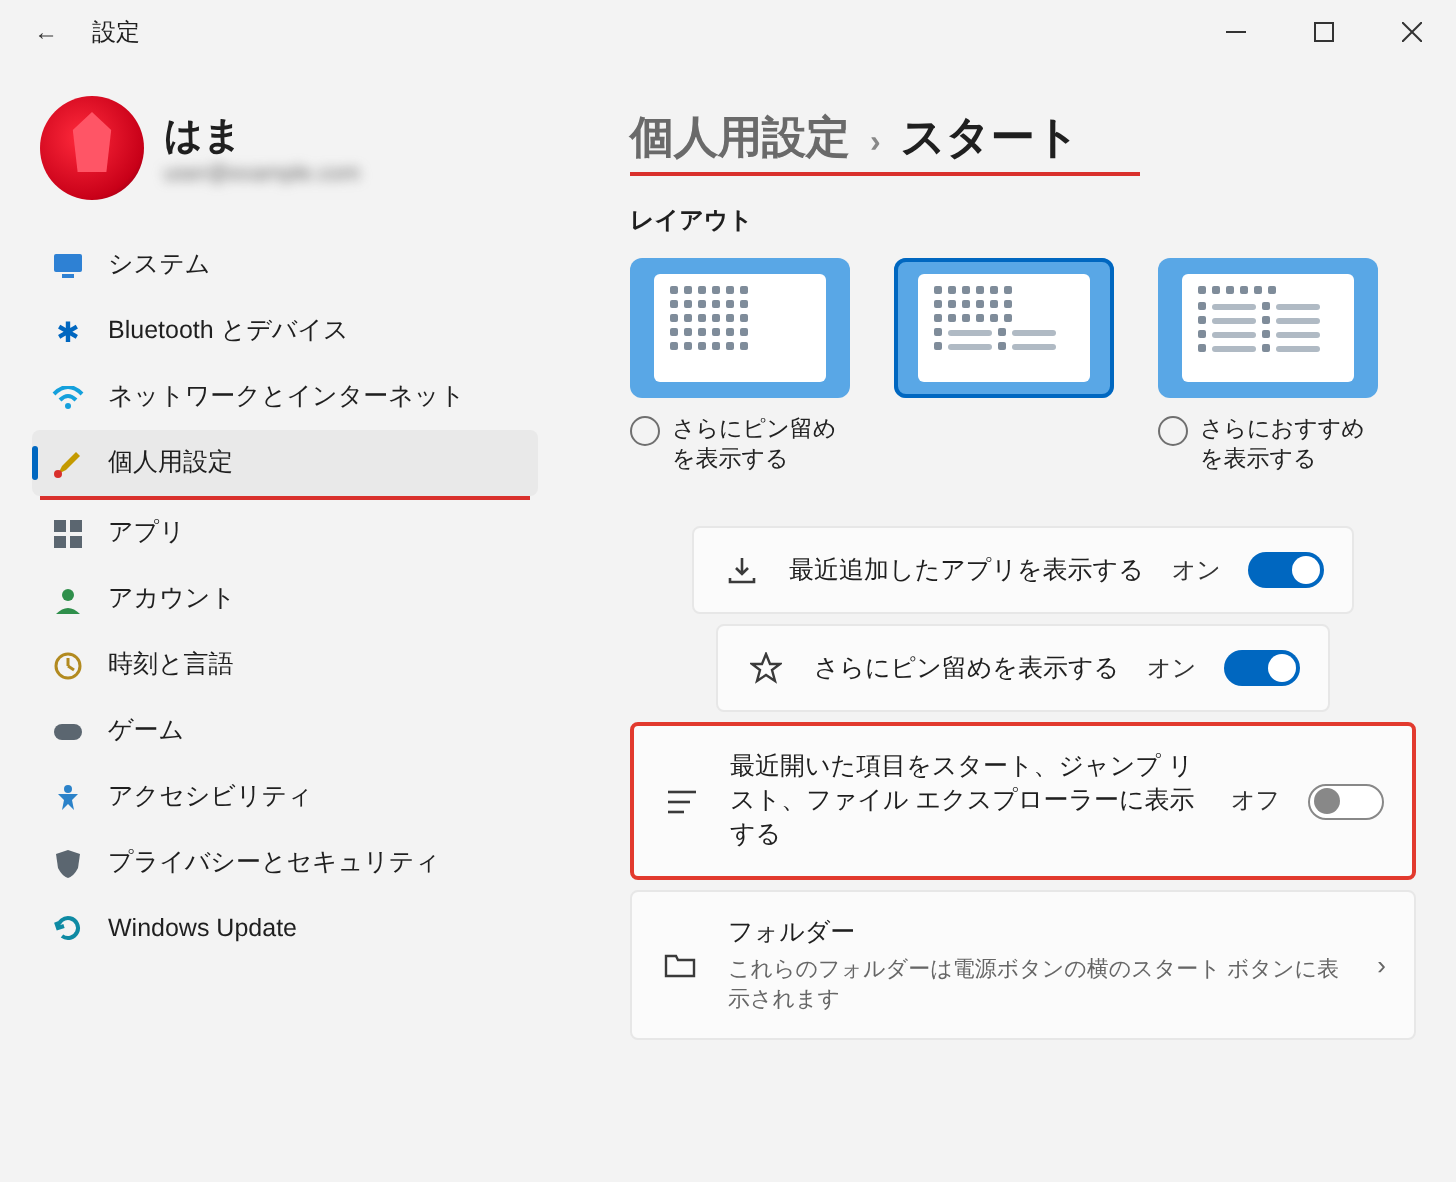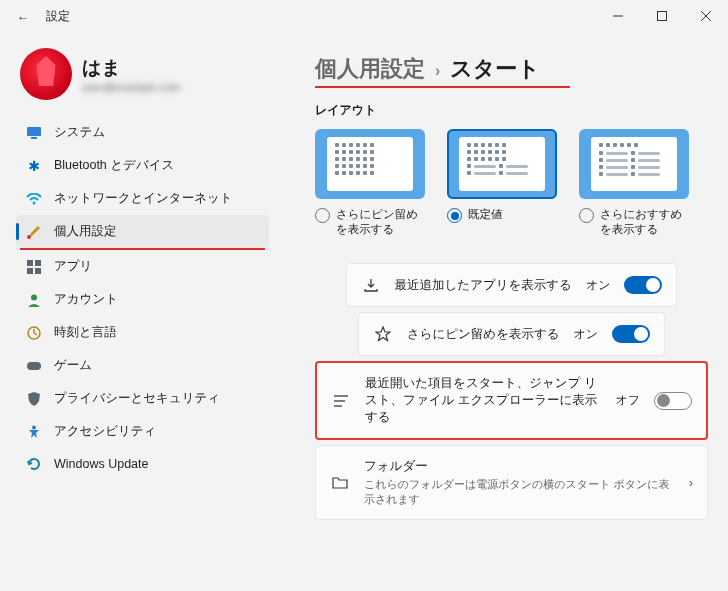--- a/index.html
+++ b/index.html
@@ -163,34 +163,34 @@
       <div class="nav-item">
         <span class="nicon">
             <svg width="16" height="12" viewBox="0 0 16 12">
               <rect x="1" y="2" width="14" height="8" rx="4" fill="#5b6670"></rect>
             </svg>
           </span>
         <span>ゲーム</span>
       </div>
       <div class="nav-item">
         <span class="nicon">
-            <svg width="12" height="14" viewBox="0 0 12 14">
-              <path d="M6 0 L12 2 L11 9 Q9 13 6 14 Q3 13 1 9 L0 2 Z" fill="#5b6670"></path>
-            </svg>
-          </span>
-        <span>プライバシーとセキュリティ</span>
-      </div>
-      <div class="nav-item">
-        <span class="nicon">
             <svg width="14" height="14" viewBox="0 0 14 14">
               <circle cx="7" cy="2.5" r="2" fill="#2b82c9"></circle>
               <path d="M2 5 L12 5 L9 8 L10 13 L7 10 L4 13 L5 8 Z" fill="#2b82c9"></path>
             </svg>
           </span>
         <span>アクセシビリティ</span>
+      </div>
+      <div class="nav-item">
+        <span class="nicon">
+            <svg width="12" height="14" viewBox="0 0 12 14">
+              <path d="M6 0 L12 2 L11 9 Q9 13 6 14 Q3 13 1 9 L0 2 Z" fill="#5b6670"></path>
+            </svg>
+          </span>
+        <span>プライバシーとセキュリティ</span>
       </div>
       <div class="nav-item">
         <span class="nicon">
             <svg width="14" height="14" viewBox="0 0 14 14">
               <path d="M2 7 A5 5 0 1 1 4 11" fill="none" stroke="#0e8aa3" stroke-width="2"></path>
               <path d="M1 4 L2 7 L5 6" fill="none" stroke="#0e8aa3" stroke-width="2"></path>
             </svg>
           </span>
         <span>Windows Update</span>
       </div>
@@ -280,24 +280,20 @@
                 <span class="d"></span>
                 <span class="bar"></span>
               </div>
             <div class="reco-row">
                 <span class="d"></span>
                 <span class="bar"></span>
                 <span class="d"></span>
                 <span class="bar"></span>
               </div>
           </div>
-        </div>
-        <div class="radio-row">
-          <span class="radio checked"></span>
-          <span>既定値</span>
         </div>
       </div>
 
       <div class="layout-opt">
         <div class="thumb">
           <div class="thumb-inner">
             <div class="dots reco-top">
                 <span></span>
                 <span></span>
                 <span></span>

